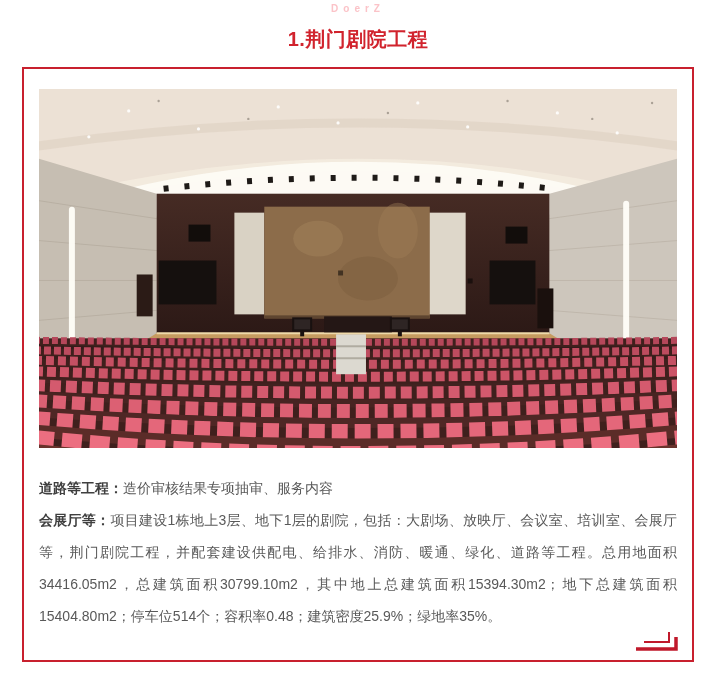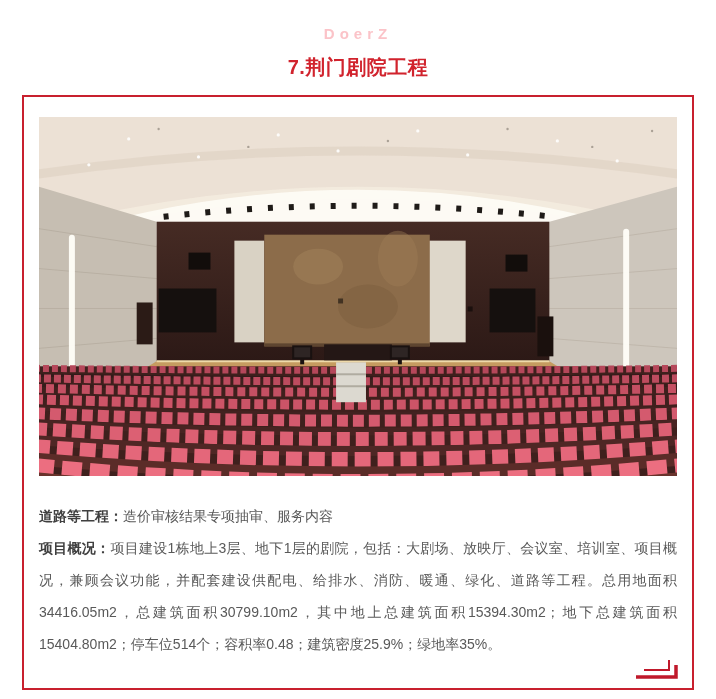--- a/index.html
+++ b/index.html
@@ -10,23 +10,23 @@
     font-family: "Liberation Sans", "DejaVu Sans", sans-serif;
   }
   .page {
     width: 716px;
     height: 699px;
     overflow: hidden;
     position: relative;
     background: #ffffff;
   }
   .brand {
-    padding-top: 25px;
+    padding-top: 3px;
     text-align: center;
-    font-size: 15px;
+    font-size: 10px;
     font-weight: bold;
     letter-spacing: 5px;
     color: #fbc3c8;
   }
   .title {
     margin: 12px 0 0 0;
     text-align: center;
     font-size: 20px;
     font-weight: bold;
     color: #d1232d;
@@ -75,21 +75,21 @@
     line-height: 0;
   }
 </style>
 </head>
 <body>
 
 <div class="page">
 
   <div class="brand">DoerZ</div>
 
-  <h1 class="title">7.荆门剧院工程</h1>
+  <h1 class="title">1.荆门剧院工程</h1>
 
   <div class="card">
 
     <div class="photo" aria-label="theater-auditorium-photo">
       <svg viewBox="0 0 640 360" preserveAspectRatio="none">
 
         <rect x="0" y="0" width="640" height="132" fill="#ece1d5"></rect>
         <path d="M -20 60 Q 320 8 660 60" stroke="#ddd1c2" stroke-width="9" fill="none" opacity="0.6"></path>
         <path d="M 30 110 Q 320 42 610 110" stroke="#f4ecdf" stroke-width="12" fill="none" opacity="0.85"></path>
         <path d="M -30 152 Q 320 28 670 152" stroke="#fdfbf5" stroke-width="34" fill="none" opacity="0.97"></path>
@@ -204,21 +204,21 @@
         <path d="M -5 364 Q 320 398 645 364" stroke="#69332c" stroke-width="16" fill="none"></path>
         <path d="M -5 374 Q 320 410 645 374" stroke="#f27a8a" stroke-width="20" stroke-dasharray="24 9" fill="none"></path>
       </svg>
     </div>
 
     <p class="para service">
       <span class="label">道路等工程：</span><span>造价审核结果专项抽审、服务内容</span>
     </p>
 
     <p class="para overview">
-      <span class="label">项目概况：</span><span>项目建设1栋地上3层、地下1层的剧院，包括：大剧场、放映厅、会议室、培训室、项目概况，兼顾会议功能，并配套建设供配电、给排水、消防、暖通、绿化、道路等工程。总用地面积34416.05m2，总建筑面积30799.10m2，其中地上总建筑面积15394.30m2；地下总建筑面积15404.80m2；停车位514个；容积率0.48；建筑密度25.9%；绿地率35%。</span>
+      <span class="label">会展厅等：</span><span>项目建设1栋地上3层、地下1层的剧院，包括：大剧场、放映厅、会议室、培训室、会展厅等，荆门剧院工程，并配套建设供配电、给排水、消防、暖通、绿化、道路等工程。总用地面积34416.05m2，总建筑面积30799.10m2，其中地上总建筑面积15394.30m2；地下总建筑面积15404.80m2；停车位514个；容积率0.48；建筑密度25.9%；绿地率35%。</span>
     </p>
 
     <div class="corner-icon">
       <svg viewBox="0 0 44 22">
         <path d="M2 19 H42 V7" stroke="#c0192b" stroke-width="3.5" fill="none"></path>
         <path d="M10 12 H35 V2" stroke="#c0192b" stroke-width="2" fill="none"></path>
       </svg>
     </div>
 
   </div>

